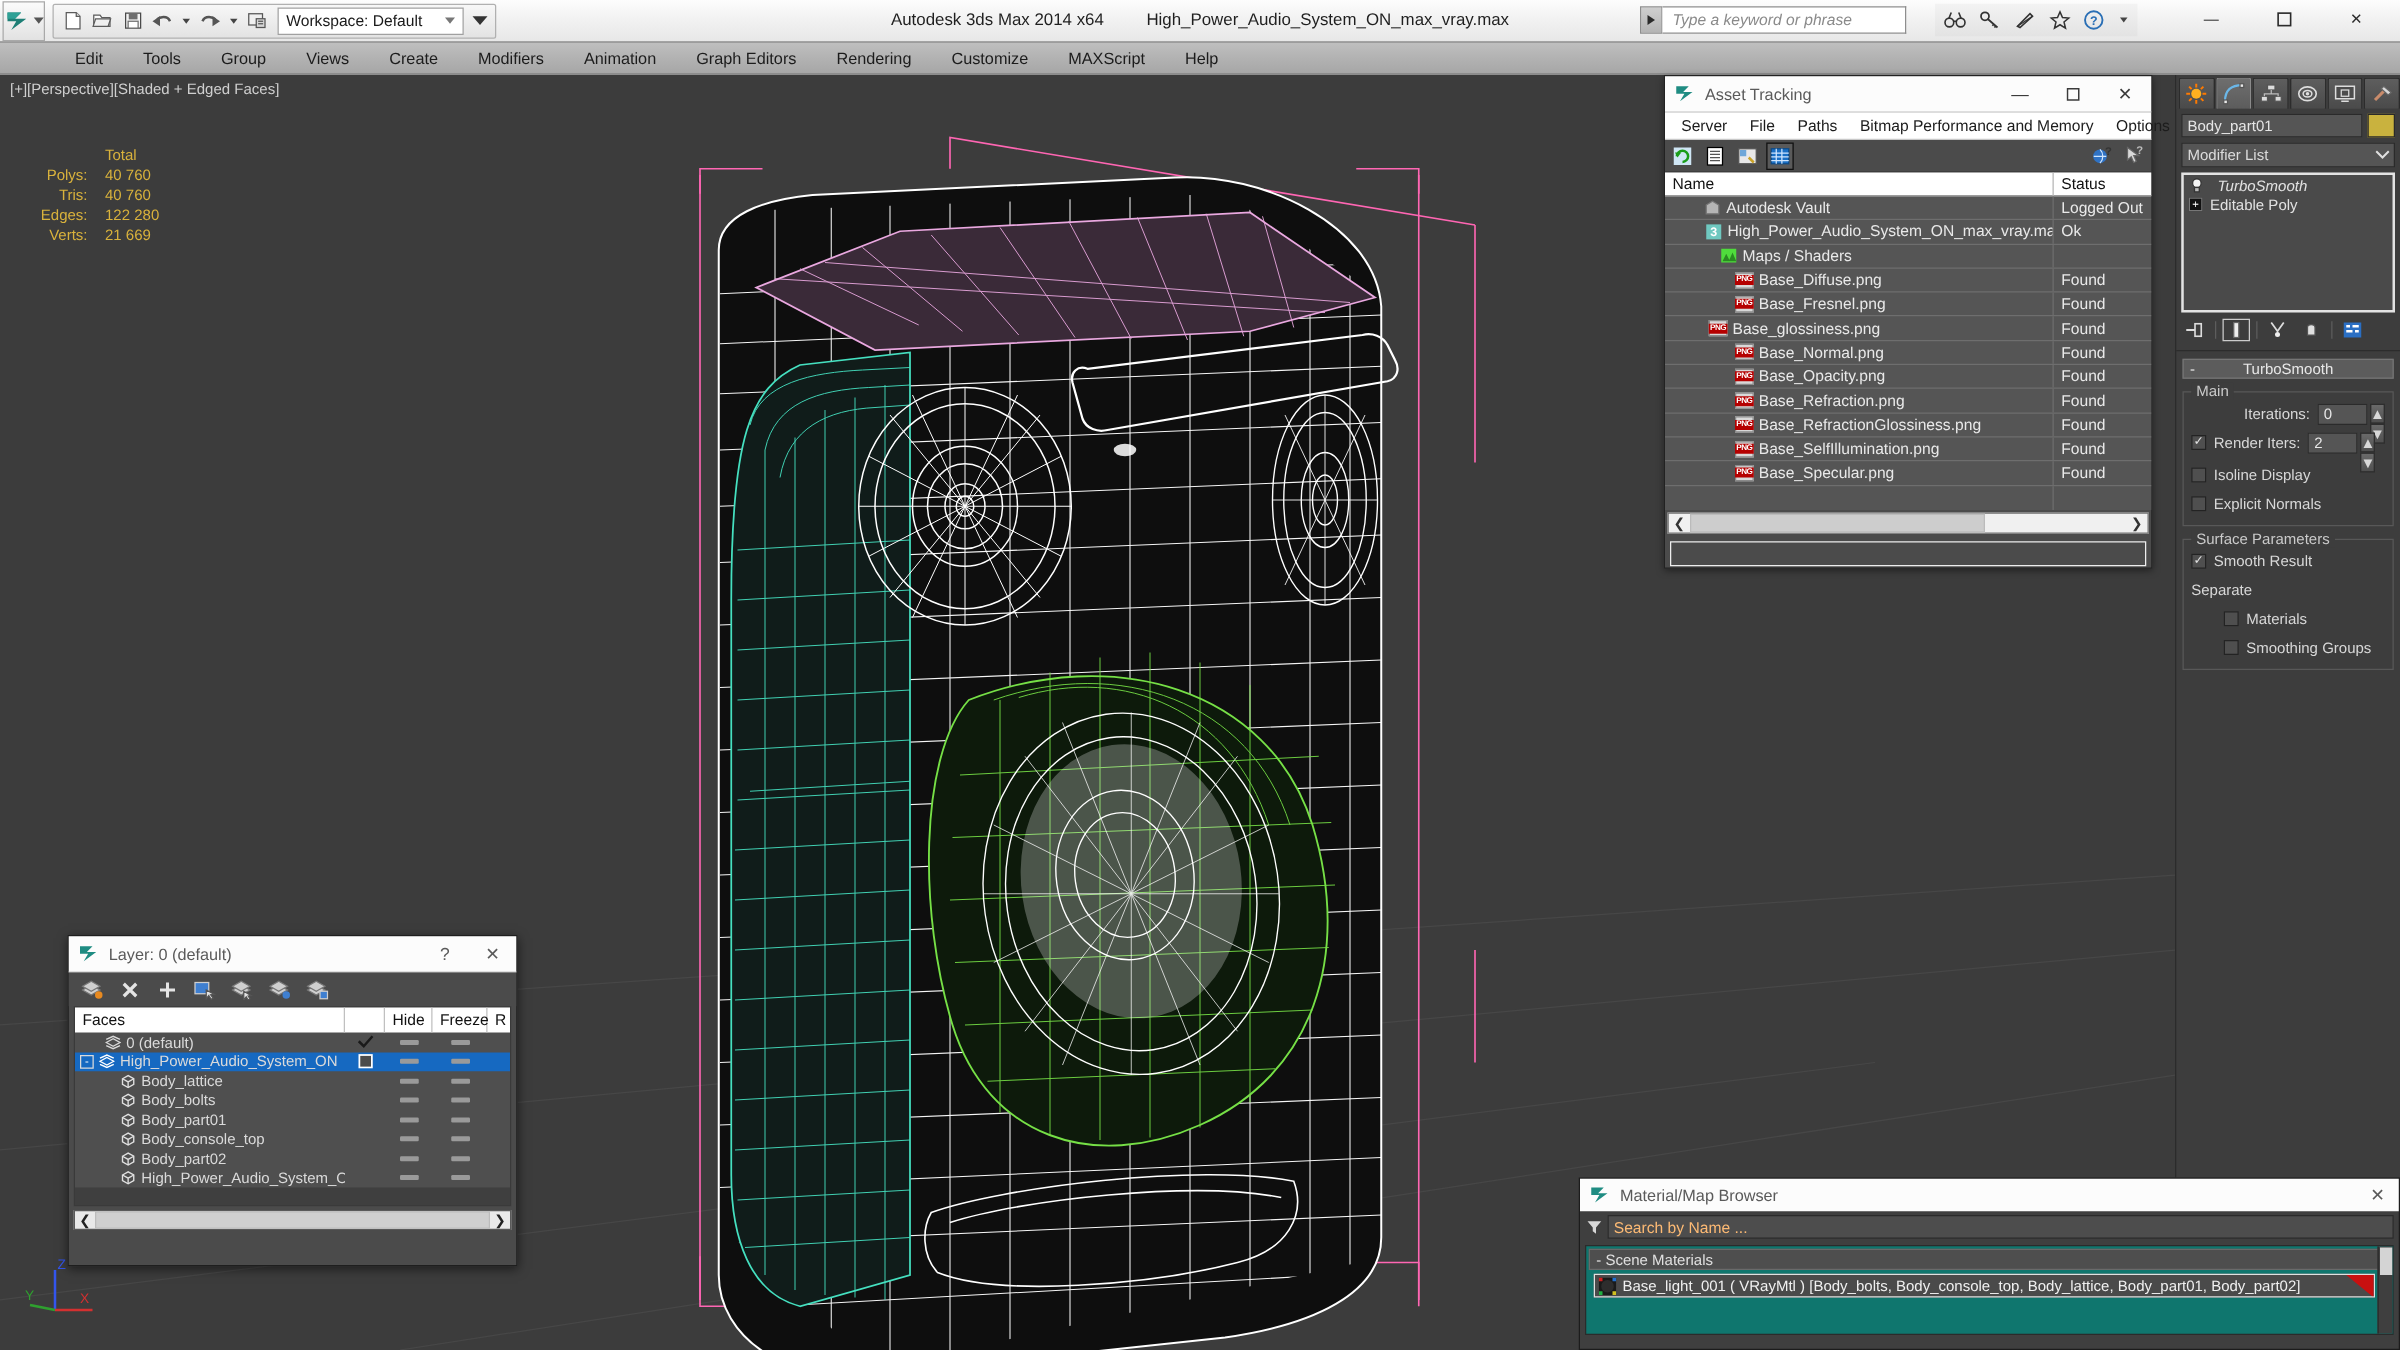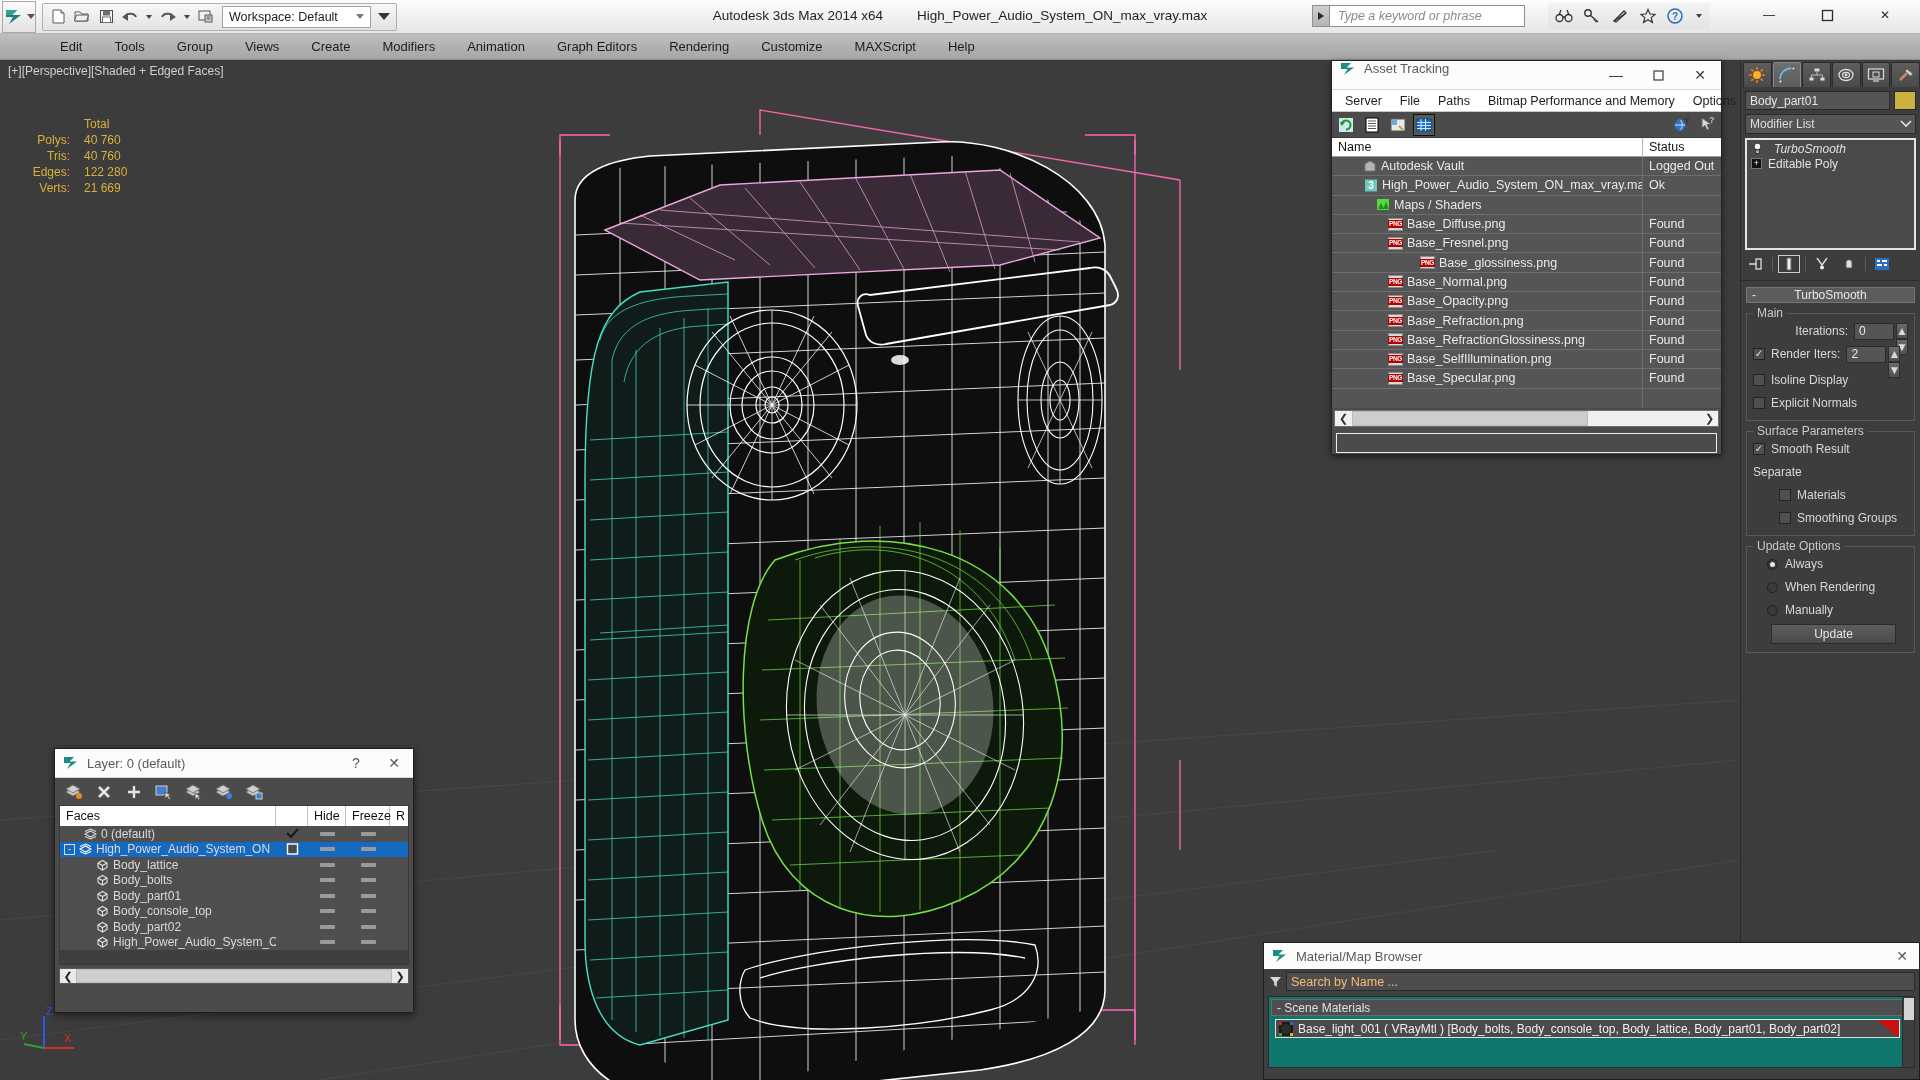--- a/index.html
+++ b/index.html
@@ -87,21 +87,21 @@
   .vp-stats td.v { padding-left:10px; }
   .axis-gizmo { position:absolute; left:18px; bottom:18px; width:60px; height:58px; }
 
   
   .asset-win {
     position:absolute; left:1331px; top:60px; width:391px; height:395px;
     background:#4b4b4b; border:1px solid #222;
     box-shadow: 0 2px 6px rgba(0,0,0,.5);
   }
   .aw-title {
-    height:29px; background:#fcfcfc; display:flex;align-items:flex-start; padding-left:8px;
+    height:29px; background:#fcfcfc; display:flex;align-items:center; padding-left:8px;
     border-bottom:1px solid #d4d4d4;
   }
   .aw-icon { width:16px;height:16px;margin-right:8px; }
   .aw-title .t { font-size:13px;color:#5a5a5a; flex:1;}
   .aw-title .btns { display:flex; align-items:center; }
   .aw-title .btns span { width:42px;height:28px;display:flex;align-items:center;justify-content:center;color:#3b3b3b;font-size:14px;cursor:pointer;}
   .aw-menubar { height:22px; background:#fff; display:flex; align-items:center; padding-left:4px; border-bottom:1px solid #c8c8c8; }
   .aw-menubar span { padding:0 9px; font-size:12.5px; color:#1c1c1c; cursor:pointer; white-space:nowrap;}
   .aw-toolbar { height:26px; background:#4b4b4b; display:flex; align-items:center; padding:0 4px; gap:6px; border-bottom:1px solid #3a3a3a;}
   .aw-tb-btn { width:20px;height:20px;display:flex;align-items:center;justify-content:center;cursor:pointer;}
@@ -703,21 +703,21 @@
       <div class="aw-row">
         <div class="c1" style="padding-left:56px">
             <span class="png-ico">
               <em>PNG</em>
             </span>
           <span>Base_Fresnel.png</span>
           </div>
         <div class="c2">Found</div>
       </div>
       <div class="aw-row">
-        <div class="c1" style="padding-left:88px">
+        <div class="c1" style="padding-left:35px">
             <span class="png-ico">
               <em>PNG</em>
             </span>
           <span>Base_glossiness.png</span>
           </div>
         <div class="c2">Found</div>
       </div>
       <div class="aw-row">
         <div class="c1" style="padding-left:56px">
             <span class="png-ico">
@@ -954,38 +954,20 @@
         <div class="row" style="padding-left:26px">
           <span class="chk"></span>
           <span class="lbl">Materials</span>
         </div>
         <div class="row" style="padding-left:26px;margin-bottom:0">
           <span class="chk"></span>
           <span class="lbl">Smoothing Groups</span>
         </div>
       </div>
 
-      <div class="group">
-        <span class="gtitle">Update Options</span>
-        <div class="row" style="padding-left:14px">
-          <span class="rad on">
-              <i></i>
-            </span>
-          <span class="lbl">Always</span>
-        </div>
-        <div class="row" style="padding-left:14px">
-          <span class="rad"></span>
-          <span class="lbl">When Rendering</span>
-        </div>
-        <div class="row" style="padding-left:14px">
-          <span class="rad"></span>
-          <span class="lbl">Manually</span>
-        </div>
-        <div class="btn3d" style="margin:4px 12px 0 18px">Update</div>
-      </div>
     </div>
   </div>
 
   <div class="layer-win">
     <div class="lw-title">
       <svg class="aw-icon" viewBox="0 0 16 16">
         <polygon points="1,2 11,2 6.5,6.5 14,6.5 4,14 7.5,8 1,8" fill="#1f8c82"></polygon>
       </svg>
       <span class="t">Layer: 0 (default)</span>
       <span class="b">?</span>

